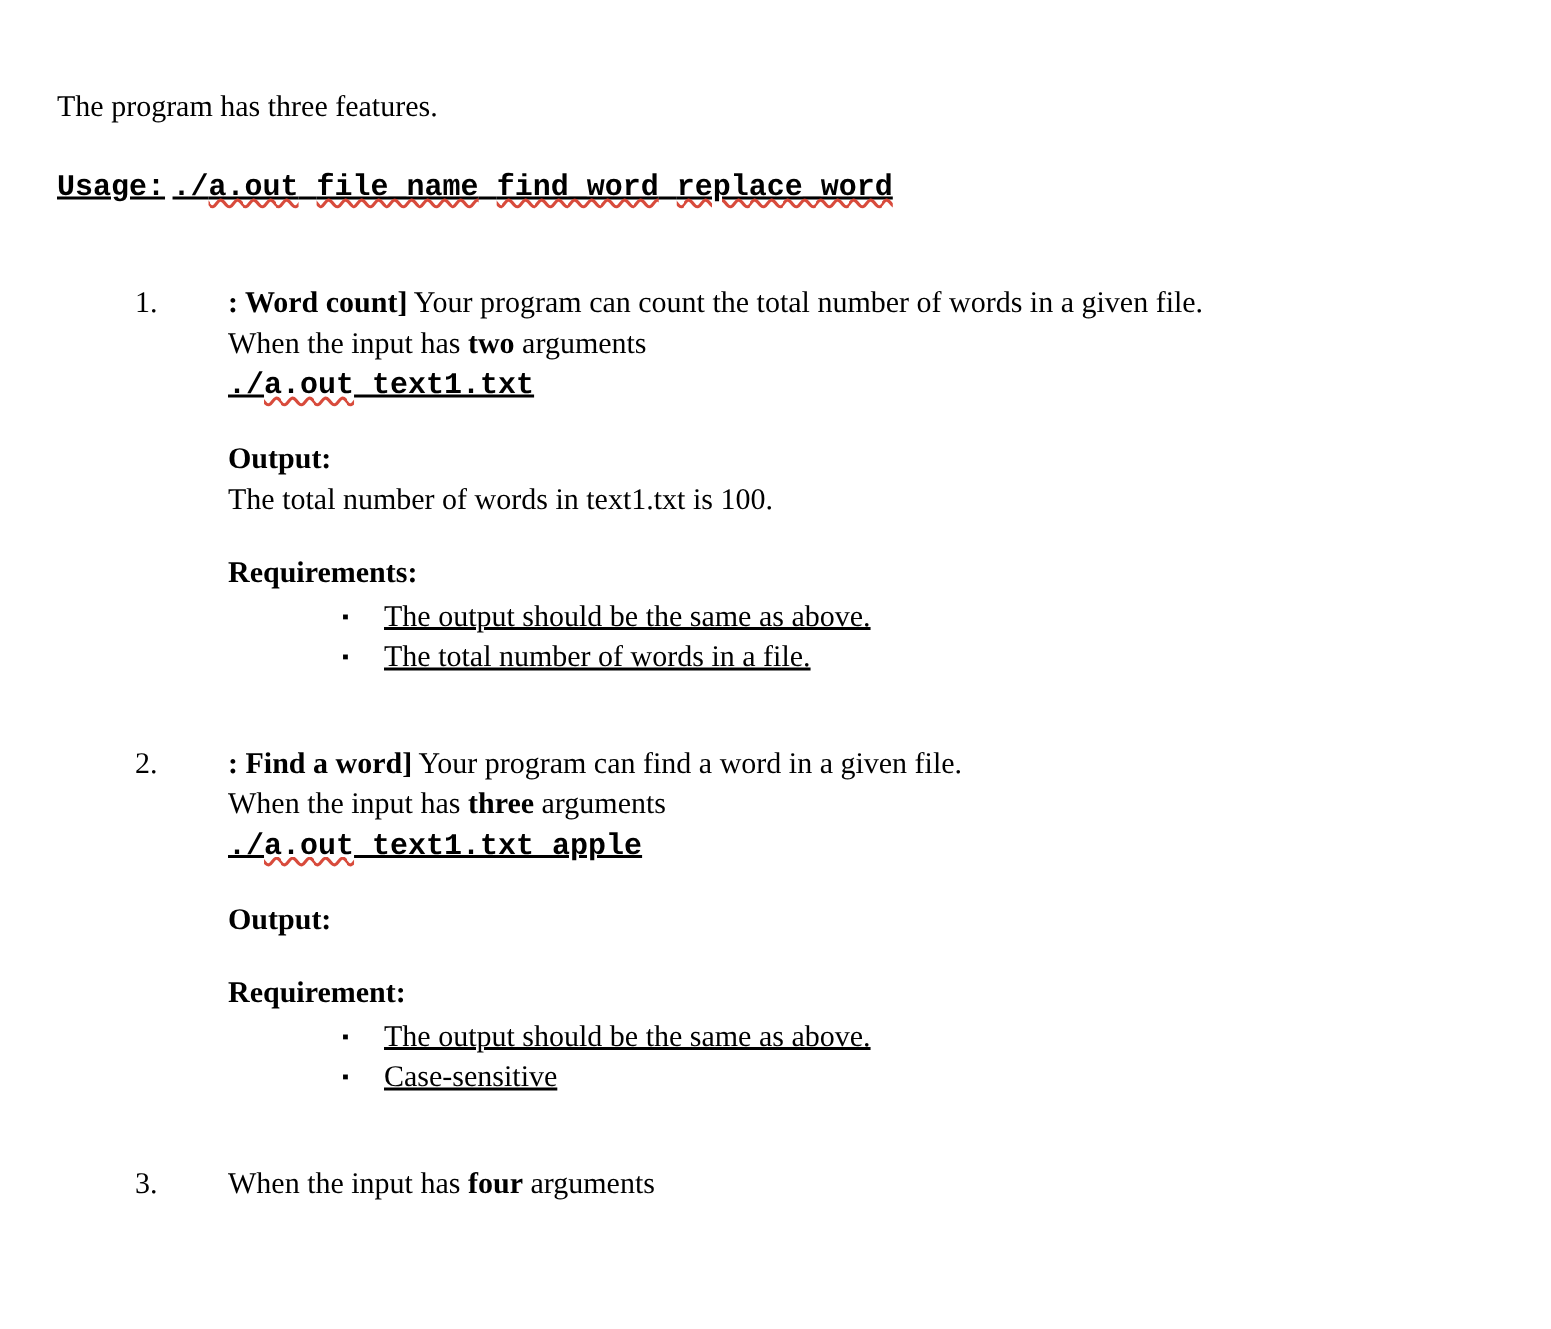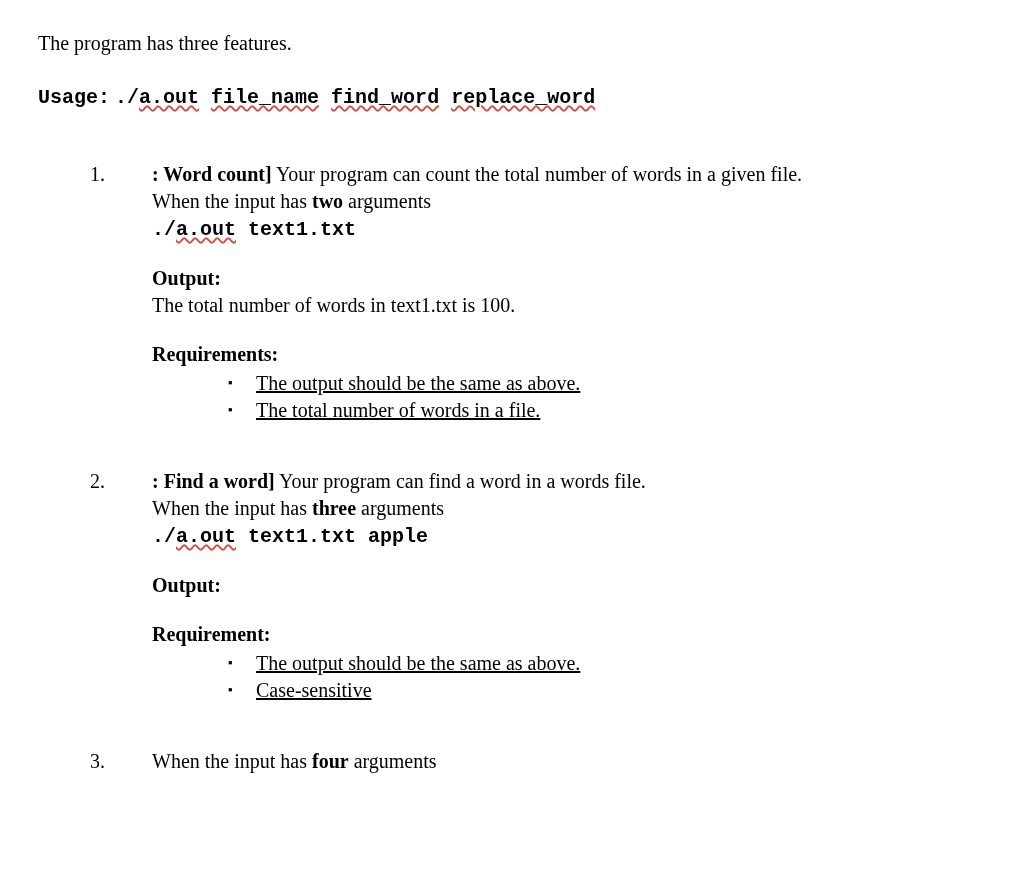--- a/index.html
+++ b/index.html
@@ -9,30 +9,31 @@
       color: #000;
       background: #fff;
       margin: 0;
       padding: 30px 38px;
       width: 1034px;
       line-height: 1.35;
     }
     .mono {
       font-family: 'Courier New', Courier, monospace;
       font-weight: bold;
+      text-decoration: underline;
     }
     .mono-plain {
       font-family: Liberation Serif, serif;
     }
     .squiggle {
       text-decoration: underline wavy #d84b3c;
       text-decoration-thickness: 1.5px;
       text-underline-offset: 2px;
     }
-    .intro { margin-bottom: 26px; }
+    .intro { margin-bottom: 26px; margin-top: 28px; }
     .usage-line { margin-bottom: 50px; }
     .usage-label { font-weight: bold; }
     ol.features {
       list-style: decimal;
       margin: 0;
       padding: 0 0 0 72px;
     }
     ol.features > li {
       padding-left: 42px;
       margin-bottom: 44px;
@@ -102,21 +103,21 @@
     </div>
     <div class="req-label">Requirements:</div>
     <ul class="req-list">
       <li>The output should be the same as above.</li>
       <li>The total number of words in a file.</li>
     </ul>
   </li>
 
   <li>
     <div class="feature-header">
-      <span class="feature-title">: Find a word]</span><span> Your program can find a word in a words file.</span>
+      <span class="feature-title">: Find a word]</span><span> Your program can find a word in a given file.</span>
     </div>
     <div class="args-line">
       <span>When the input has </span><span class="bold">three</span><span> arguments</span>
     </div>
     <div class="cmd-line">
       <span class="mono">./</span><span class="mono squiggle">a.out</span><span class="mono"> text1.txt apple</span>
     </div>
     <div class="output-block">
       <div class="output-label">Output:</div>
     </div>

